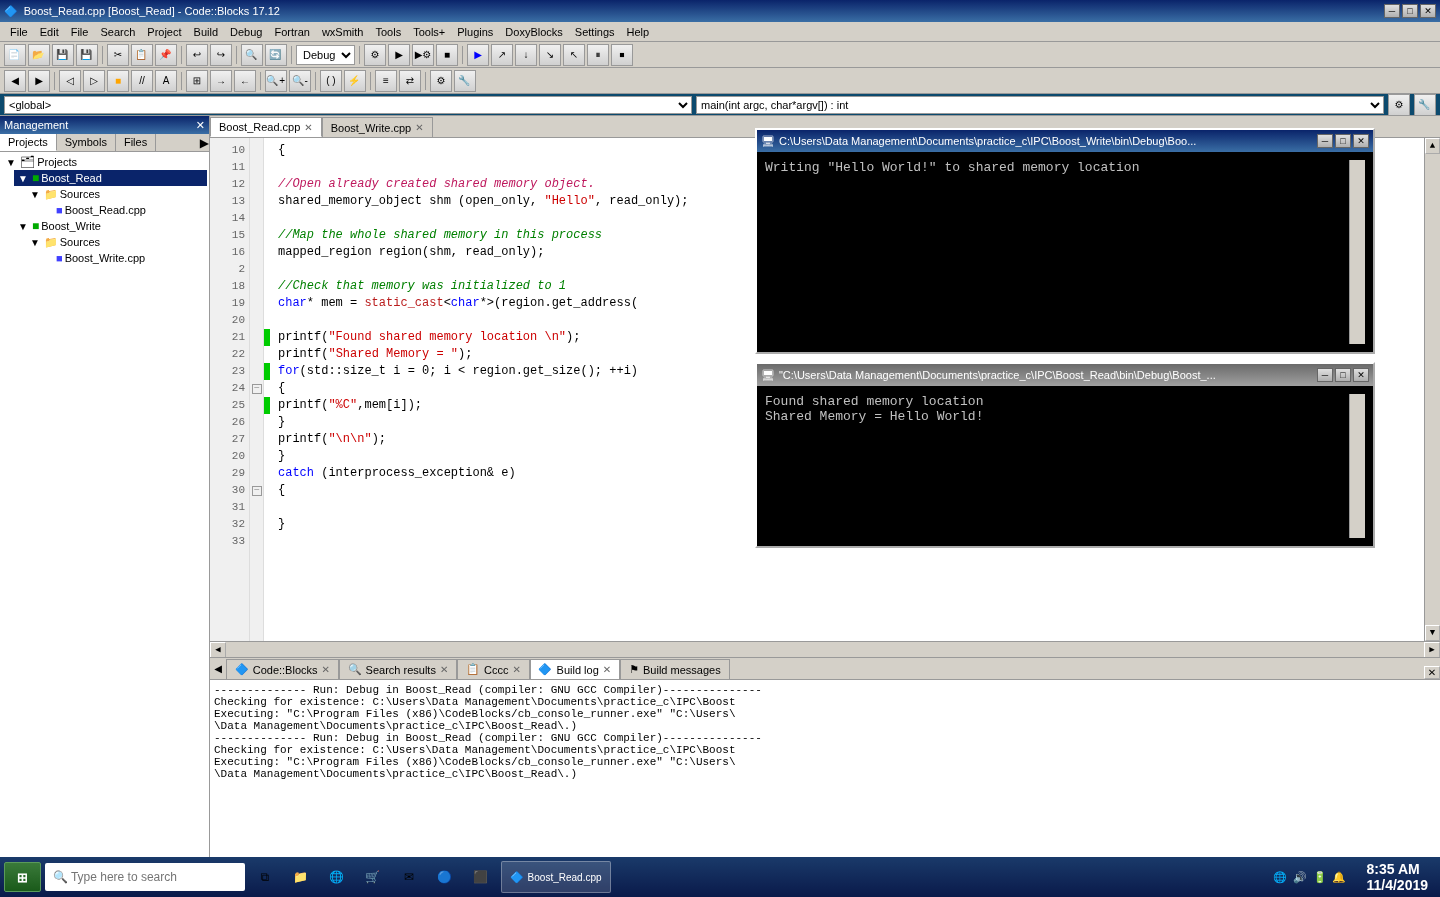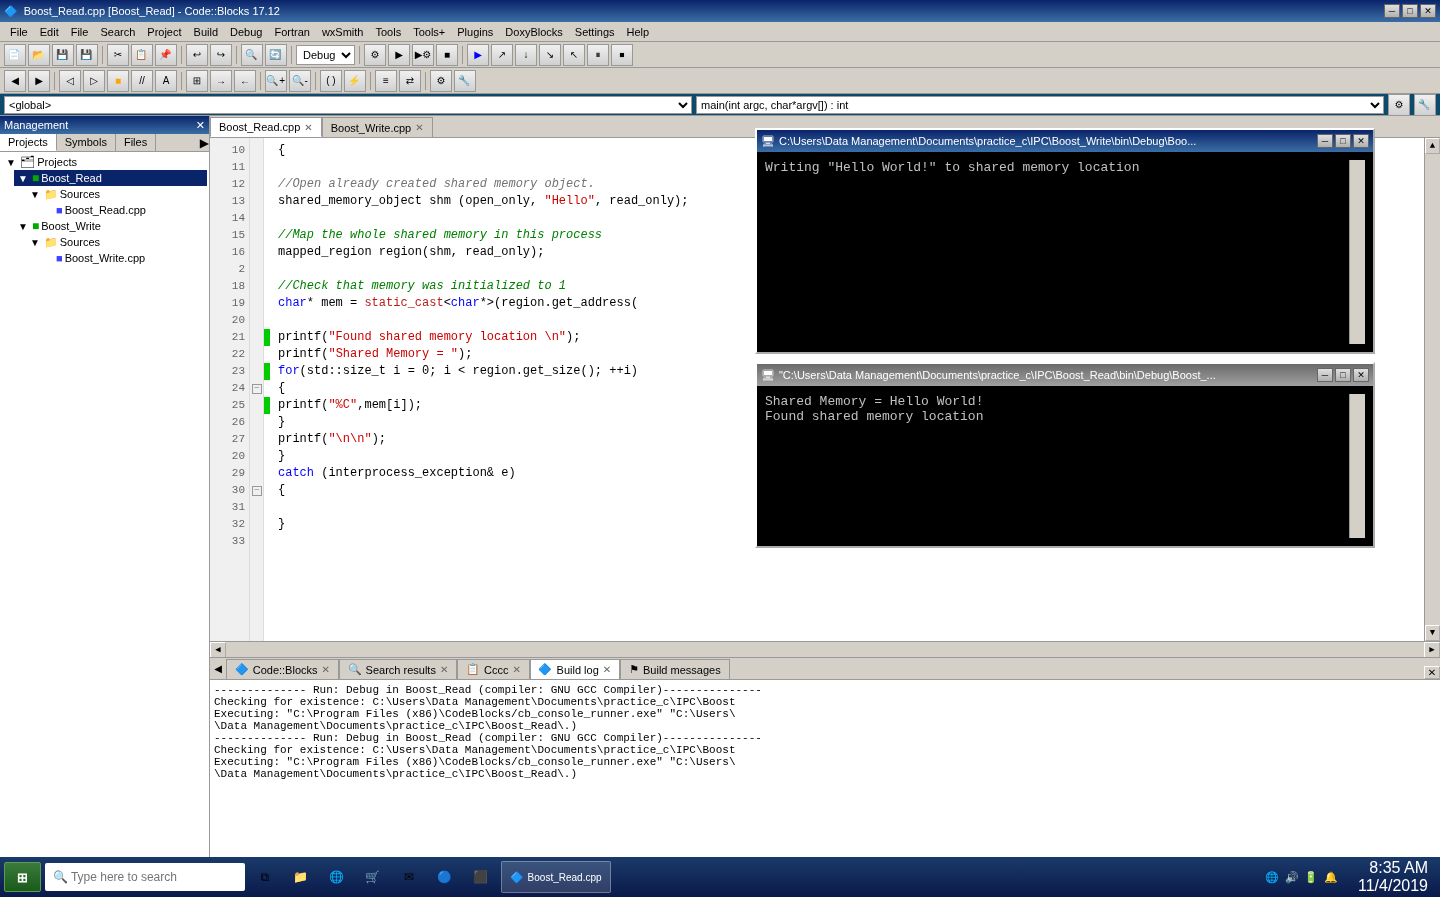--- a/index.html
+++ b/index.html
@@ -66,21 +66,21 @@
     .bottom-arrow { width: 16px; height: 22px; display: flex; align-items: center; justify-content: center; cursor: pointer; font-size: 10px; }
 
     
     .taskbar { position: fixed; bottom: 0; left: 0; right: 0; height: 40px; background: linear-gradient(to bottom, #1a3a6a, #0a1a4a); display: flex; align-items: center; padding: 0 4px; gap: 4px; z-index: 100; }
     .start-btn { background: linear-gradient(to bottom, #3a7a3a, #1a5a1a); border: 1px solid #5a9a5a; border-radius: 2px; color: white; padding: 4px 12px; font-size: 13px; font-weight: bold; cursor: pointer; height: 30px; display: flex; align-items: center; gap: 4px; }
     .taskbar-search { background: white; border: none; height: 28px; width: 200px; padding: 0 8px; font-size: 12px; border-radius: 2px; }
     .taskbar-icon { width: 32px; height: 32px; display: flex; align-items: center; justify-content: center; cursor: pointer; border-radius: 2px; }
     .taskbar-app { background: rgba(255,255,255,0.15); border: 1px solid rgba(255,255,255,0.3); height: 32px; padding: 0 8px; display: flex; align-items: center; gap: 4px; cursor: pointer; color: white; font-size: 11px; border-radius: 2px; }
     .taskbar-right { margin-left: auto; display: flex; align-items: center; gap: 4px; color: white; font-size: 11px; }
     .sys-tray { display: flex; align-items: center; gap: 6px; padding: 0 8px; }
-    .clock { text-align: right; font-size: 16px; color: white; padding: 0 8px; }
+    .clock { font-size: 14px; color: white; padding: 0 8px; font-weight: bold; }
   </style>
 </head>
 <body>
 
 <div class="title-bar">
   <div class="title-bar-text">
     <span>🔷</span>
     <span>Boost_Read.cpp [Boost_Read] - Code::Blocks 17.12</span>
   </div>
   <div class="title-bar-controls">
@@ -333,21 +333,21 @@
               <div style="height:17px"></div>
               <div style="height:17px"></div>
               <div style="height:17px"></div>
               <div style="height:17px"></div>
               <div style="height:17px"></div>
           </div>
 
           <div style="flex:1;overflow:auto;padding:4px 8px;line-height:17px;font-family:'Courier New',monospace;font-size:12px;background:white;">
             <div style="height:17px;">    {</div>
             <div style="height:17px;"></div>
-            <div style="height:17px;"><span style="color:#737373;font-style:italic">        //Open already created shared memory object.</span></div>
+            <div style="height:17px;"><span style="color:#be185d;font-style:italic">        //Open already created shared memory object.</span></div>
             <div style="height:17px;">        shared_memory_object shm (open_only, <span style="color:#cc0000">"Hello"</span>, read_only);</div>
             <div style="height:17px;"></div>
             <div style="height:17px;"><span style="color:#008000;font-style:italic">        //Map the whole shared memory in this process</span></div>
             <div style="height:17px;">        mapped_region region(shm, read_only);</div>
             <div style="height:17px;"></div>
             <div style="height:17px;"><span style="color:#008000;font-style:italic">        //Check that memory was initialized to 1</span></div>
             <div style="height:17px;">        <span style="color:#0000ff">char</span>* mem = <span style="color:#b91c1c">static_cast</span>&lt;<span style="color:#0000ff">char</span>*&gt;(region.get_address(</div>
             <div style="height:17px;"></div>
             <div style="height:17px;">        printf(<span style="color:#cc0000">"Found shared memory location \n"</span>);</div>
             <div style="height:17px;">        printf(<span style="color:#cc0000">"<span style="color:#428, 351">Shared</span> <span style="color:#493, 351">Memory</span> = "</span>);</div>
@@ -455,22 +455,22 @@
         <span>"C:\Users\Data Management\Documents\practice_c\IPC\Boost_Read\bin\Debug\Boost_...</span>
       </div>
       <div style="display:flex;gap:2px;">
         <div class="title-btn">─</div>
         <div class="title-btn">□</div>
         <div class="title-btn">✕</div>
       </div>
     </div>
     <div style="background:#000;color:#c0c0c0;font-family:'Courier New',monospace;font-size:13px;padding:8px;min-height:160px;display:flex;">
       <div style="flex:1;">
+        <div>Found shared memory location</div>
         <div>Shared Memory = Hello World!</div>
-        <div>Found shared memory location</div>
         <div style="height:18px;"></div>
       </div>
       <div style="width:16px;background:#d4d0c8;border-left:1px solid #999;"></div>
     </div>
   </div>
 </div>
 
 <div class="taskbar">
   <div class="start-btn">
     <span>⊞</span>

